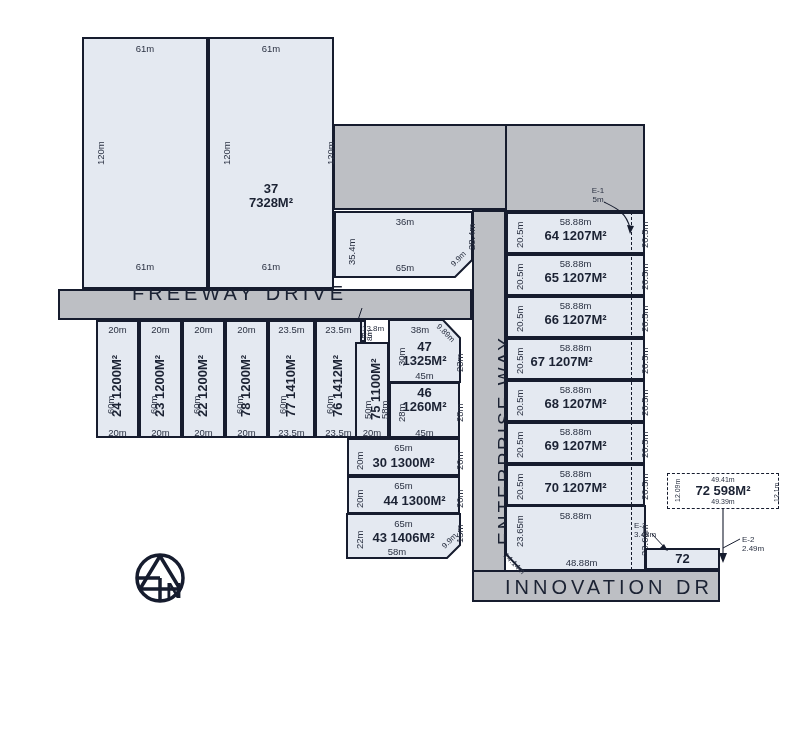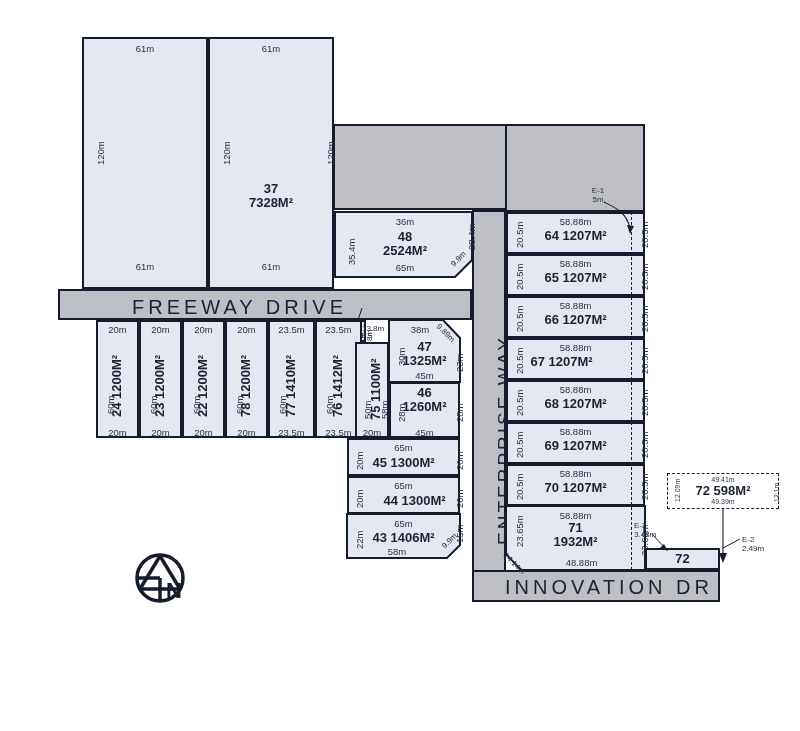--- a/index.html
+++ b/index.html
@@ -125,21 +125,21 @@
 </head>
 <body>
 
 <div id="plan">
 
   <div class="greyblock" style="left:333px;top:124px;width:312px;height:86px;"></div>
 
   <div class="greyblock" style="left:505px;top:124px;width:140px;height:88px;"></div>
 
   <div class="road" style="left:58px;top:289px;width:414px;height:31px;"></div>
-  <div class="roadname" style="left:132px;top:296px;">FREEWAY DRIVE</div>
+  <div class="roadname" style="left:132px;top:282px;">FREEWAY DRIVE</div>
 
   <div class="road" style="left:472px;top:210px;width:34px;height:374px;"></div>
   <div class="roadname vert" style="left:494px;top:545px;font-size:19px;letter-spacing:3px;">ENTERPRISE WAY</div>
 
   <div class="road" style="left:472px;top:570px;width:248px;height:32px;"></div>
   <div class="roadname" style="left:505px;top:576px;">INNOVATION DR</div>
 
   <div class="lot" style="left:82px;top:37px;width:126px;height:252px;"></div>
   <div class="dim c" style="left:82px;top:43px;width:126px;">61m</div>
   <div class="dim c" style="left:82px;top:261px;width:126px;">61m</div>
@@ -151,24 +151,20 @@
     <span class="area">7328M²</span>
   </div>
   <div class="dim c" style="left:208px;top:43px;width:126px;">61m</div>
   <div class="dim c" style="left:208px;top:261px;width:126px;">61m</div>
   <div class="vdim" style="left:221px;top:165px;">120m</div>
   <div class="vdim" style="left:325px;top:165px;">120m</div>
 
   <svg class="overlay">
     <polygon points="335,212 472,212 472,260 455,277 335,277" fill="#e4e9f1" stroke="#161c2e" stroke-width="2"></polygon>
   </svg>
-  <div class="lotlab stacked" style="left:345px;top:230px;width:120px;">
-    <span class="num">48</span>
-    <span class="area">2524M²</span>
-  </div>
   <div class="dim c" style="left:345px;top:216px;width:120px;">36m</div>
   <div class="dim c" style="left:345px;top:262px;width:120px;">65m</div>
   <div class="vdim" style="left:346px;top:265px;">35.4m</div>
   <div class="vdim" style="left:466px;top:250px;">28.4m</div>
   <div class="dim" style="left:449px;top:262px;font-size:8px;transform:rotate(-45deg);transform-origin:0 0;">9.9m</div>
 
   <div class="lot" style="left:355px;top:320px;width:11px;height:22px;"></div>
   <div class="vdim" style="left:365px;top:341px;font-size:8px;">8m</div>
   <div class="tiny" style="left:352px;top:299px;width:24px;margin-top:32px;">RES</div>
   <svg class="overlay">
@@ -256,21 +252,21 @@
   <div class="lotlab stacked" style="left:389px;top:386px;width:71px;">
     <span class="num">46</span>
     <span class="area">1260M²</span>
   </div>
   <div class="dim c" style="left:389px;top:427px;width:71px;">45m</div>
   <div class="vdim" style="left:396px;top:422px;">28m</div>
   <div class="vdim" style="left:454px;top:422px;">28m</div>
 
   <div class="lot" style="left:347px;top:438px;width:113px;height:38px;"></div>
   <div class="lotlab inline" style="left:347px;top:456px;width:113px;">
-    <span>45</span>
+    <span>30</span>
     <span>1300M²</span>
   </div>
   <div class="dim c" style="left:347px;top:442px;width:113px;">65m</div>
   <div class="vdim" style="left:354px;top:470px;">20m</div>
   <div class="vdim" style="left:454px;top:470px;">20m</div>
 
   <div class="lot" style="left:347px;top:476px;width:113px;height:38px;"></div>
   <div class="lotlab inline" style="left:347px;top:494px;width:135px;">
     <span>44</span>
     <span>1300M²</span>
@@ -351,24 +347,20 @@
     <span>70</span>
     <span>1207M²</span>
   </div>
   <div class="dim c" style="left:506px;top:468px;width:139px;">58.88m</div>
   <div class="vdim" style="left:514px;top:500px;">20.5m</div>
   <div class="vdim" style="left:639px;top:500px;">20.5m</div>
 
   <svg class="overlay">
     <polygon points="506,506 645,506 645,570 521,570 506,554" fill="#e4e9f1" stroke="#161c2e" stroke-width="2"></polygon>
   </svg>
-  <div class="lotlab stacked" style="left:506px;top:521px;width:139px;">
-    <span class="num">71</span>
-    <span class="area">1932M²</span>
-  </div>
   <div class="dim c" style="left:506px;top:510px;width:139px;">58.88m</div>
   <div class="dim c" style="left:518px;top:557px;width:127px;">48.88m</div>
   <div class="vdim" style="left:514px;top:547px;">23.65m</div>
   <div class="vdim" style="left:639px;top:556px;">33.66m</div>
   <div class="dim" style="left:508px;top:551px;font-size:8px;transform:rotate(45deg);transform-origin:0 0;">14.14m</div>
 
   <div class="lot" style="left:645px;top:548px;width:75px;height:22px;"></div>
   <div class="lotlab inline" style="left:645px;top:552px;width:75px;">
     <span>72</span>
   </div>

